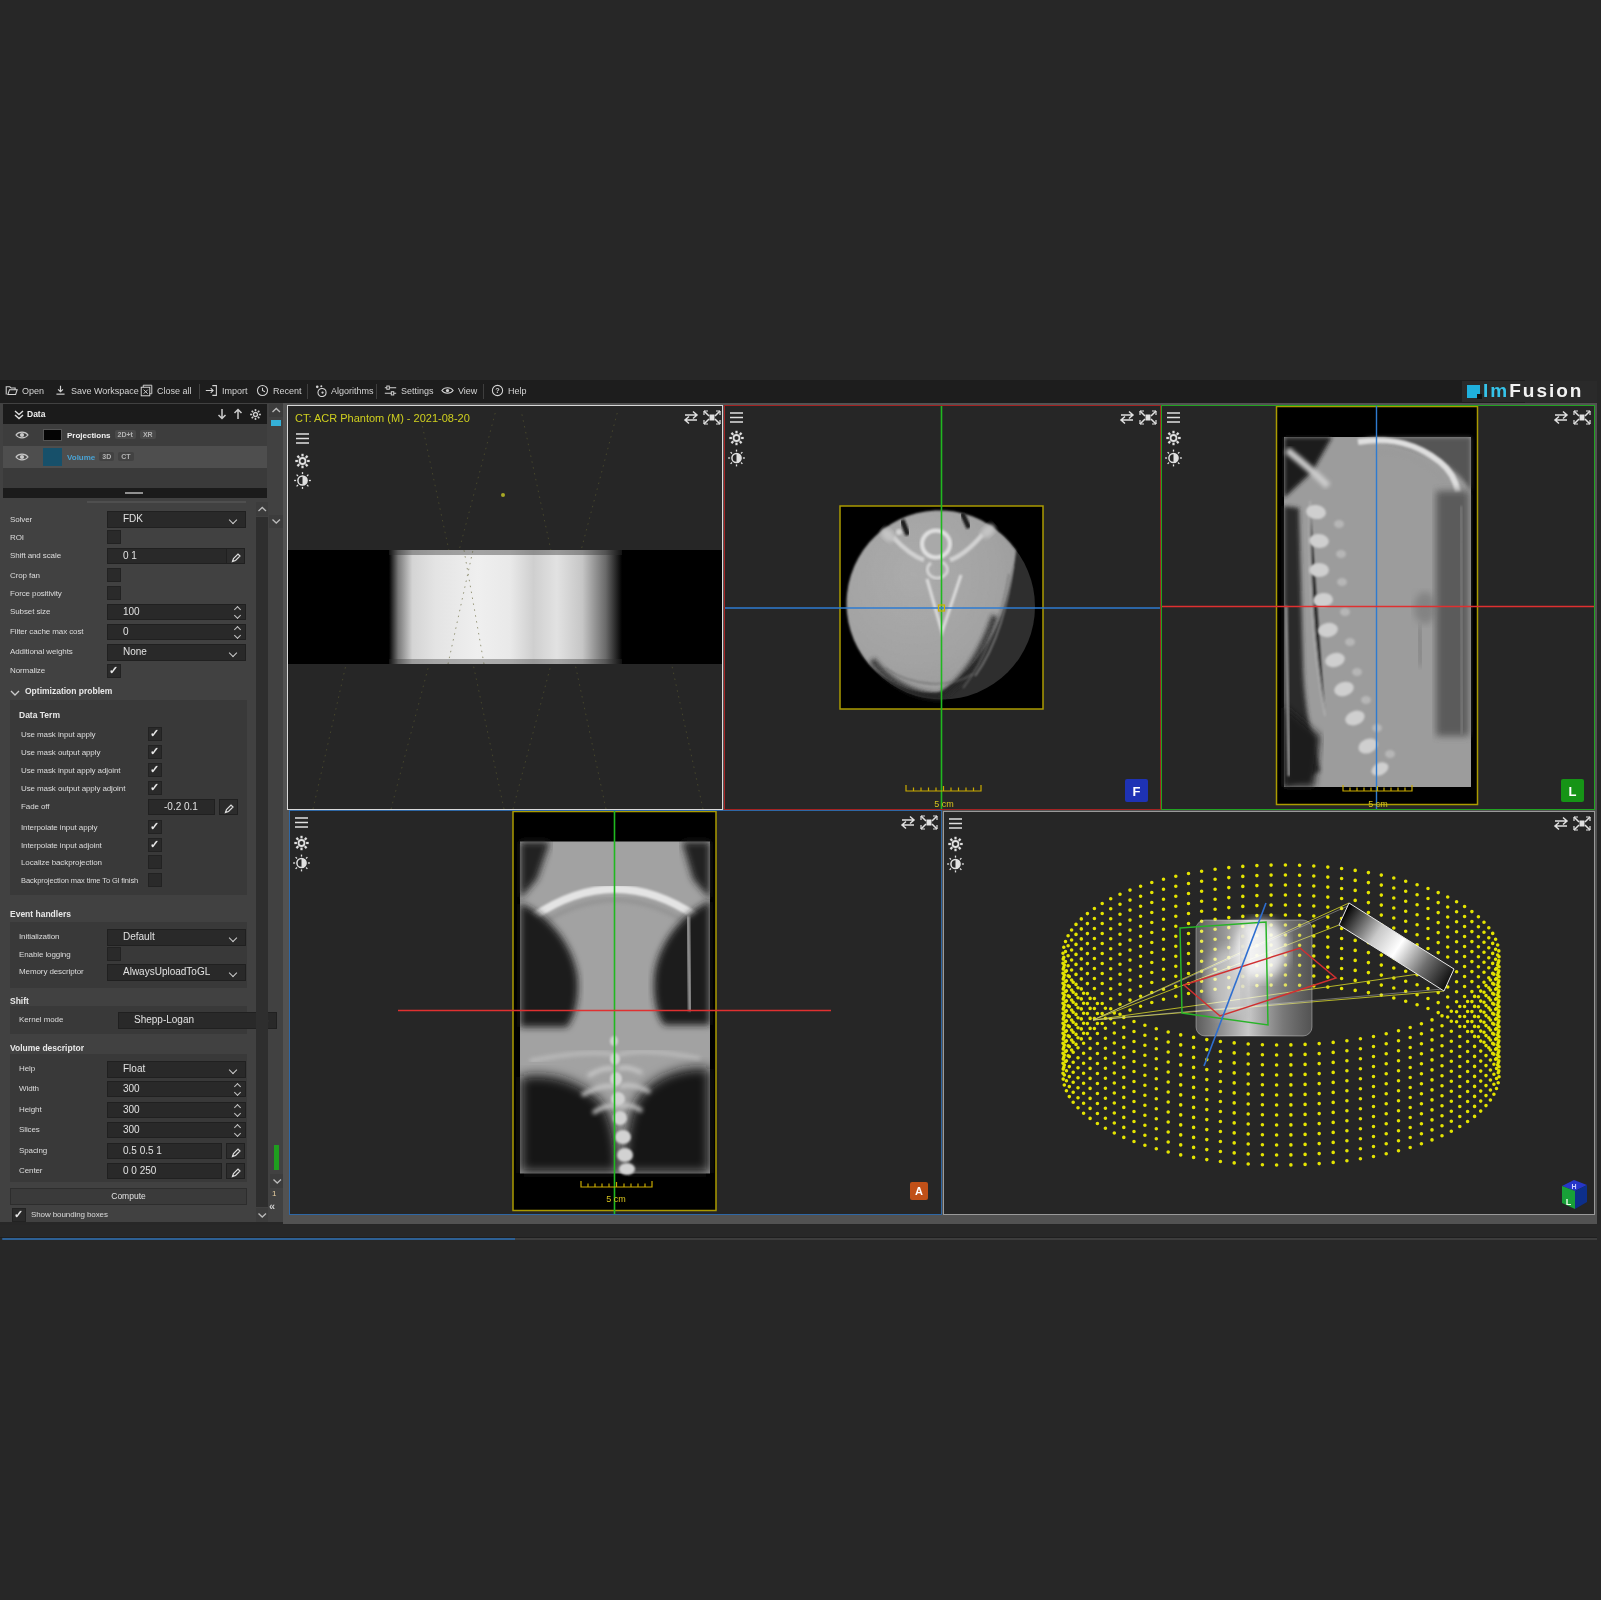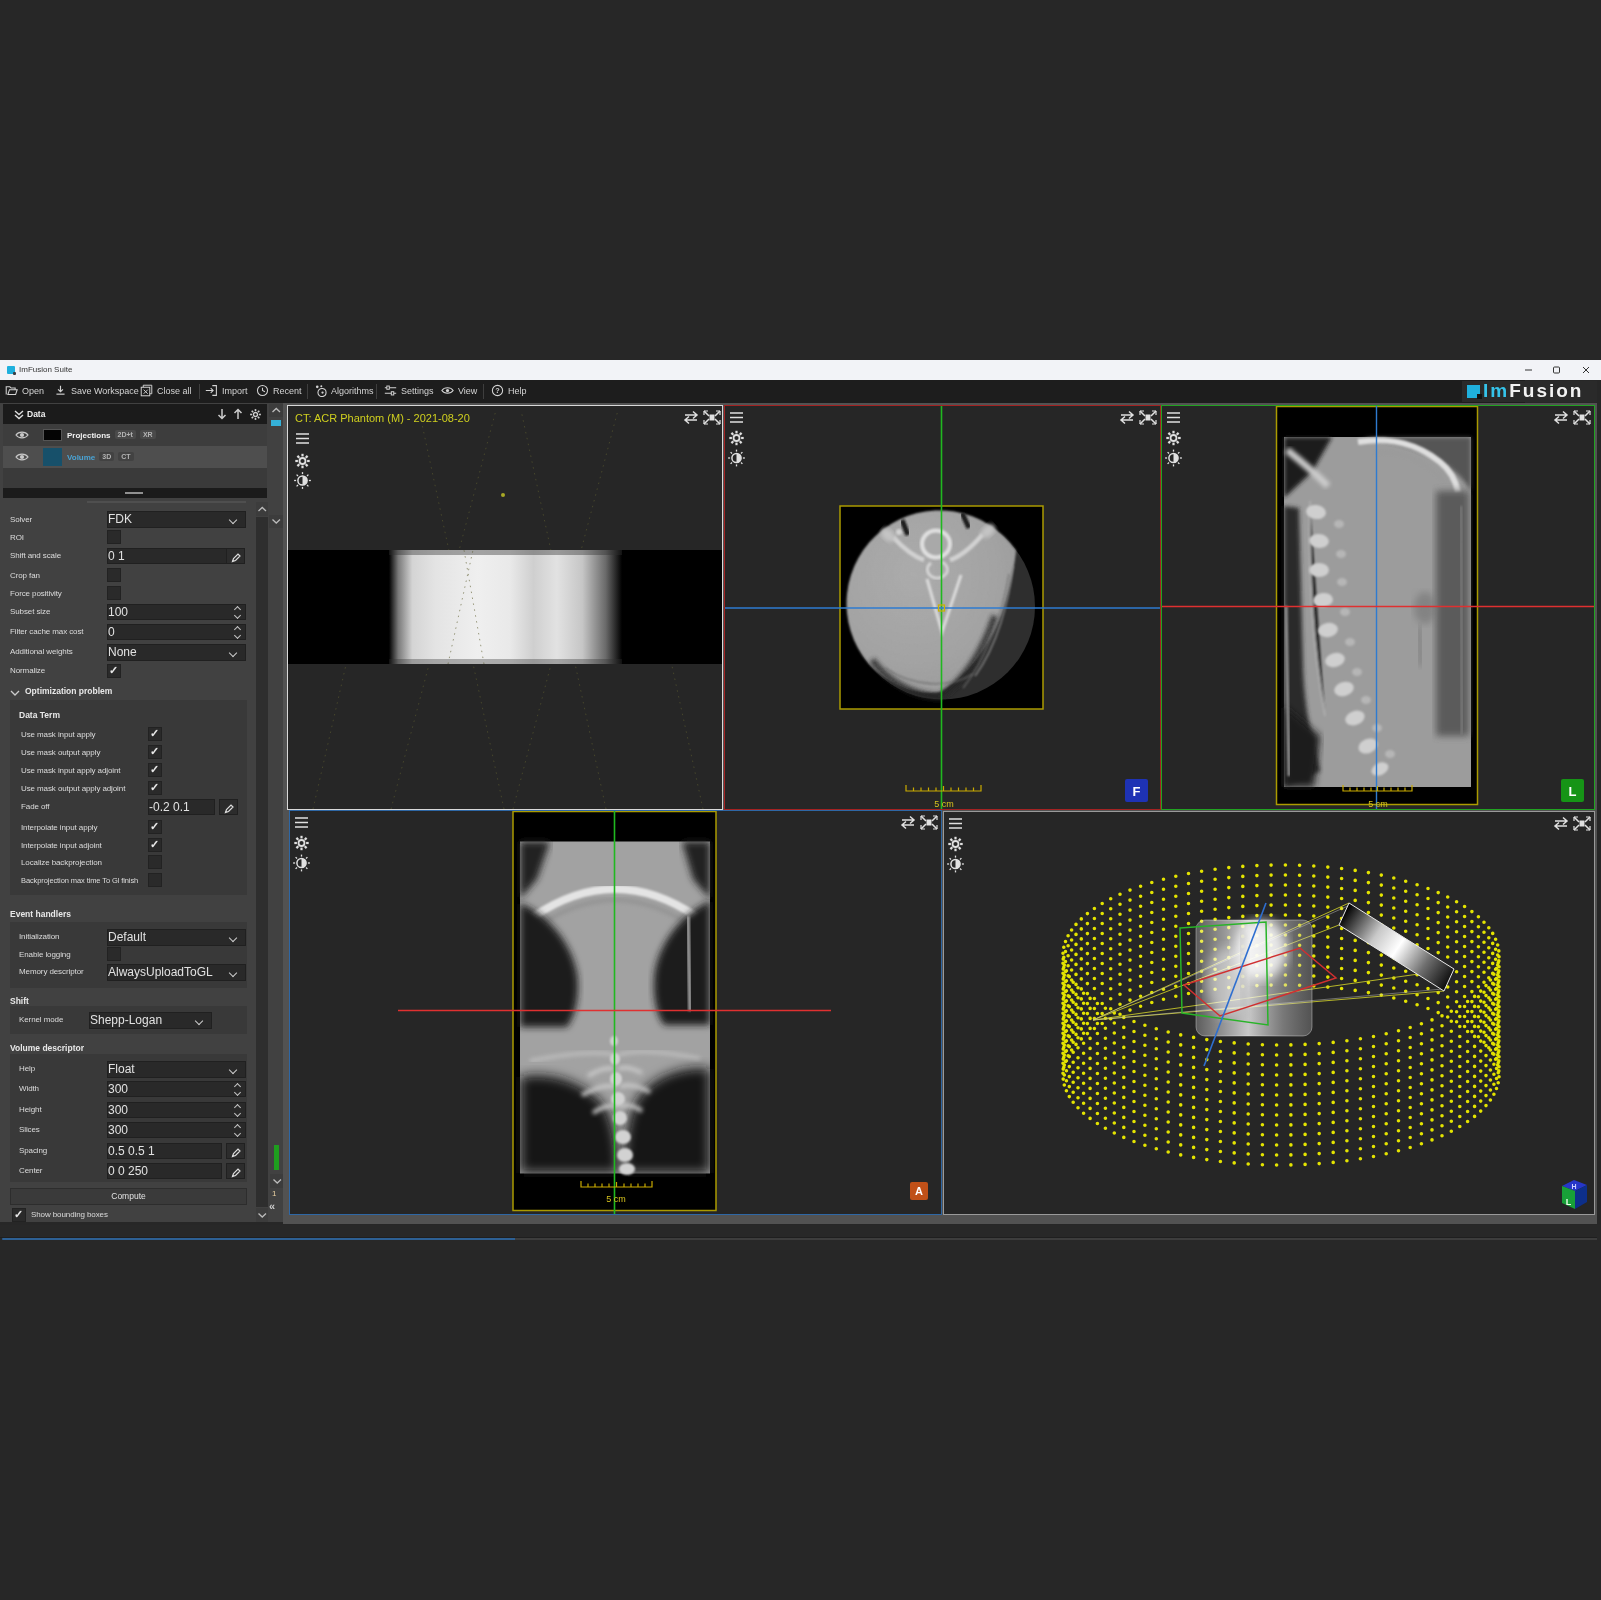--- a/index.html
+++ b/index.html
@@ -13,39 +13,29 @@
 .tbtn{position:absolute;top:0;height:23px;color:#d4d4d4;font-size:9px;line-height:23px;white-space:nowrap}
 .tsep{position:absolute;top:4px;width:1px;height:15px;background:#3e3e3e}
 .tico{position:relative;display:inline-block;width:13px;height:13px;vertical-align:-3px;margin-right:4px}
 .main{position:absolute;left:0;top:43px;width:1601px;height:822px;background:#272727}
 .lpanel{position:absolute;left:0;top:0;width:285px;height:819px;background:#414141}
 .dhead{position:absolute;left:3px;top:1px;width:264px;height:20px;background:#1b1b1b;color:#efefef}
 .drow{position:absolute;left:3px;width:264px;height:22px}
 .tag{display:inline-block;background:#4a4a4a;color:#b4b4b4;font-size:7px;padding:1px 3px;border-radius:2px;margin-left:4px;vertical-align:1px}
 .lbl{position:absolute;font-size:8px;letter-spacing:-0.1px;color:#dcdcdc}
 .hdr{position:absolute;font-size:8.5px;font-weight:bold;color:#e8e8e8}
-.inp{position:absolute;background:#292929;border:1px solid #202020;color:#e2e2e2;font-size:12px;line-height:14px;padding-left:0}
+.inp{position:absolute;background:#292929;border:1px solid #202020;color:#e2e2e2;font-size:10px;line-height:14px;padding-left:15px}
 .gbox{position:absolute;background:#393939}
 .cb{position:absolute;width:14px;height:14px;background:#2a2a2a;border:1px solid #222}
 .ck{position:absolute;color:#e8e8e8;font-size:11px;font-weight:bold;left:1px;top:-1px}
 .vp{position:absolute;background:#262626}
 svg{position:absolute;left:0;top:0}
 </style></head>
 <body>
 <div class="win">
-<div class="titlebar">
- <div class="ticon"></div>
-      <div class="ticorn"></div>
- <div class="ttext">ImFusion Suite</div>
- <svg style="left:1519px;top:0" width="80" height="20">
-  <line x1="6" y1="10" x2="13" y2="10" stroke="#333" stroke-width="1"></line>
-  <rect x="34.5" y="7" width="6" height="6" fill="none" stroke="#333" stroke-width="1" rx="1"></rect>
-  <path d="M64 7 L70 13 M70 7 L64 13" stroke="#333" stroke-width="1"></path>
- </svg>
-</div>
 <div class="toolbar">
  <div class="tbtn" style="left:5px"><svg class="tico" viewBox="0 0 16 16">
           <path d="M1.5 13 L1.5 3.5 L6 3.5 L7.5 5 L12.5 5 L12.5 7" fill="none" stroke="#d4d4d4" stroke-width="1.3"></path>
           <path d="M3.5 13 L5.5 7 L15 7 L13 13 Z" fill="none" stroke="#d4d4d4" stroke-width="1.3"></path>
         </svg>Open</div>
  <div class="tbtn" style="left:54px"><svg class="tico" viewBox="0 0 16 16">
           <path d="M8 2 L8 9 M5 6.5 L8 9.5 L11 6.5" fill="none" stroke="#d4d4d4" stroke-width="1.4"></path>
           <path d="M3 12.5 L13 12.5" stroke="#d4d4d4" stroke-width="1.4"></path>
         </svg>Save Workspace</div>
  <div class="tbtn" style="left:140px"><svg class="tico" viewBox="0 0 16 16">
@@ -217,21 +207,21 @@
  <div class="gbox" style="left:10px;top:519px;width:237px;height:66px"></div>
  <div class="lbl" style="left:19px;top:529px">Initialization</div>
  <div class="inp" style="left:107px;top:526px;width:139px;height:17px">Default<div class="chv" style="top:5px"></div></div>
  <div class="cb" style="left:107px;top:544px"></div>
  <div class="lbl" style="left:19px;top:547px">Enable logging</div>
  <div class="lbl" style="left:19px;top:564px">Memory descriptor</div>
  <div class="inp" style="left:107px;top:561px;width:139px;height:17px">AlwaysUploadToGL<div class="chv" style="top:5px"></div></div>
  <div class="hdr" style="left:10px;top:593px">Shift</div>
  <div class="gbox" style="left:10px;top:603px;width:237px;height:28px"></div>
  <div class="lbl" style="left:19px;top:612px">Kernel mode</div>
- <div class="inp" style="left:89px;top:609px;width:123px;height:17px">Shepp-Logan<div class="chv" style="top:5px"></div></div>
+ <div class="inp" style="left:118px;top:609px;width:159px;height:17px">Shepp-Logan<div class="chv" style="top:5px"></div></div>
  <div class="hdr" style="left:10px;top:640px">Volume descriptor</div>
  <div class="gbox" style="left:10px;top:651px;width:237px;height:128px"></div>
  <div class="lbl" style="left:19px;top:661px">Help</div>
  <div class="inp" style="left:107px;top:658px;width:139px;height:17px">Float<div class="chv" style="top:5px"></div></div>
  <div class="lbl" style="left:19px;top:681px">Width</div>
  <div class="inp" style="left:107px;top:678px;width:139px;height:16px">300<div class="sp spu" style="top:2px"></div><div class="sp spd" style="top:8px"></div></div>
  <div class="lbl" style="left:19px;top:702px">Height</div>
  <div class="inp" style="left:107px;top:699px;width:139px;height:16px">300<div class="sp spu" style="top:2px"></div><div class="sp spd" style="top:8px"></div></div>
  <div class="lbl" style="left:19px;top:722px">Slices</div>
  <div class="inp" style="left:107px;top:719px;width:139px;height:16px">300<div class="sp spu" style="top:2px"></div><div class="sp spd" style="top:8px"></div></div>

